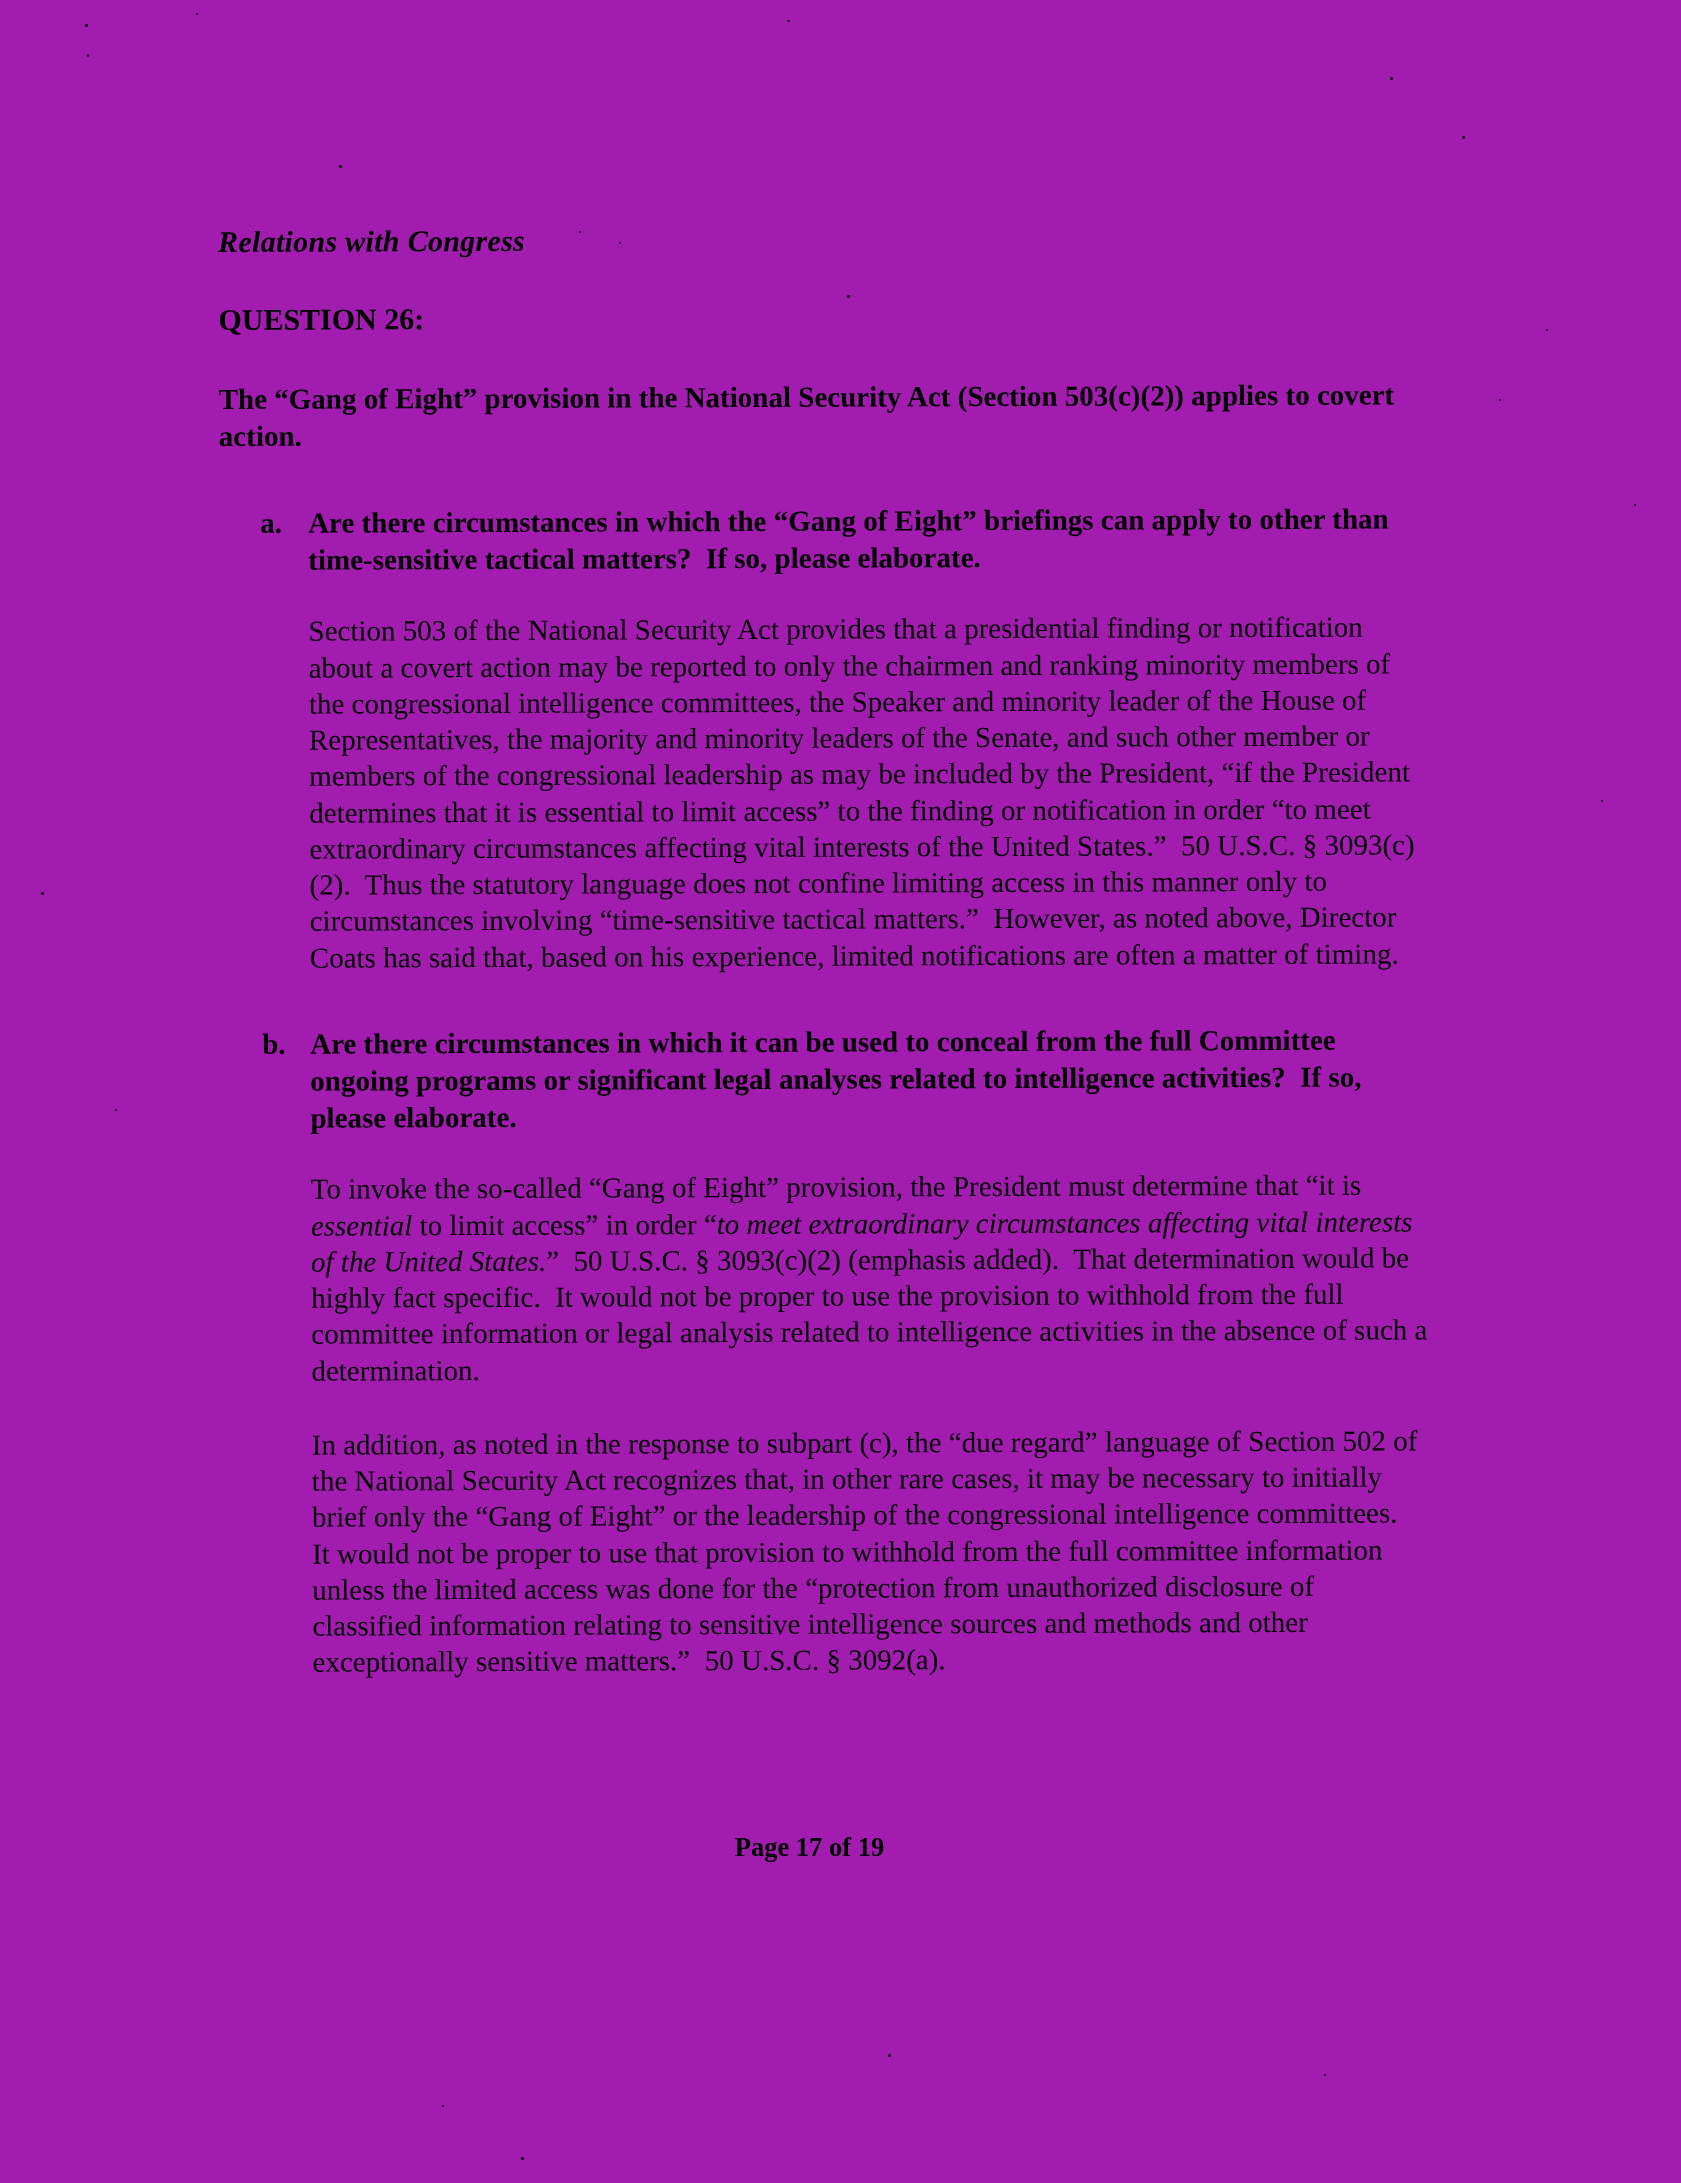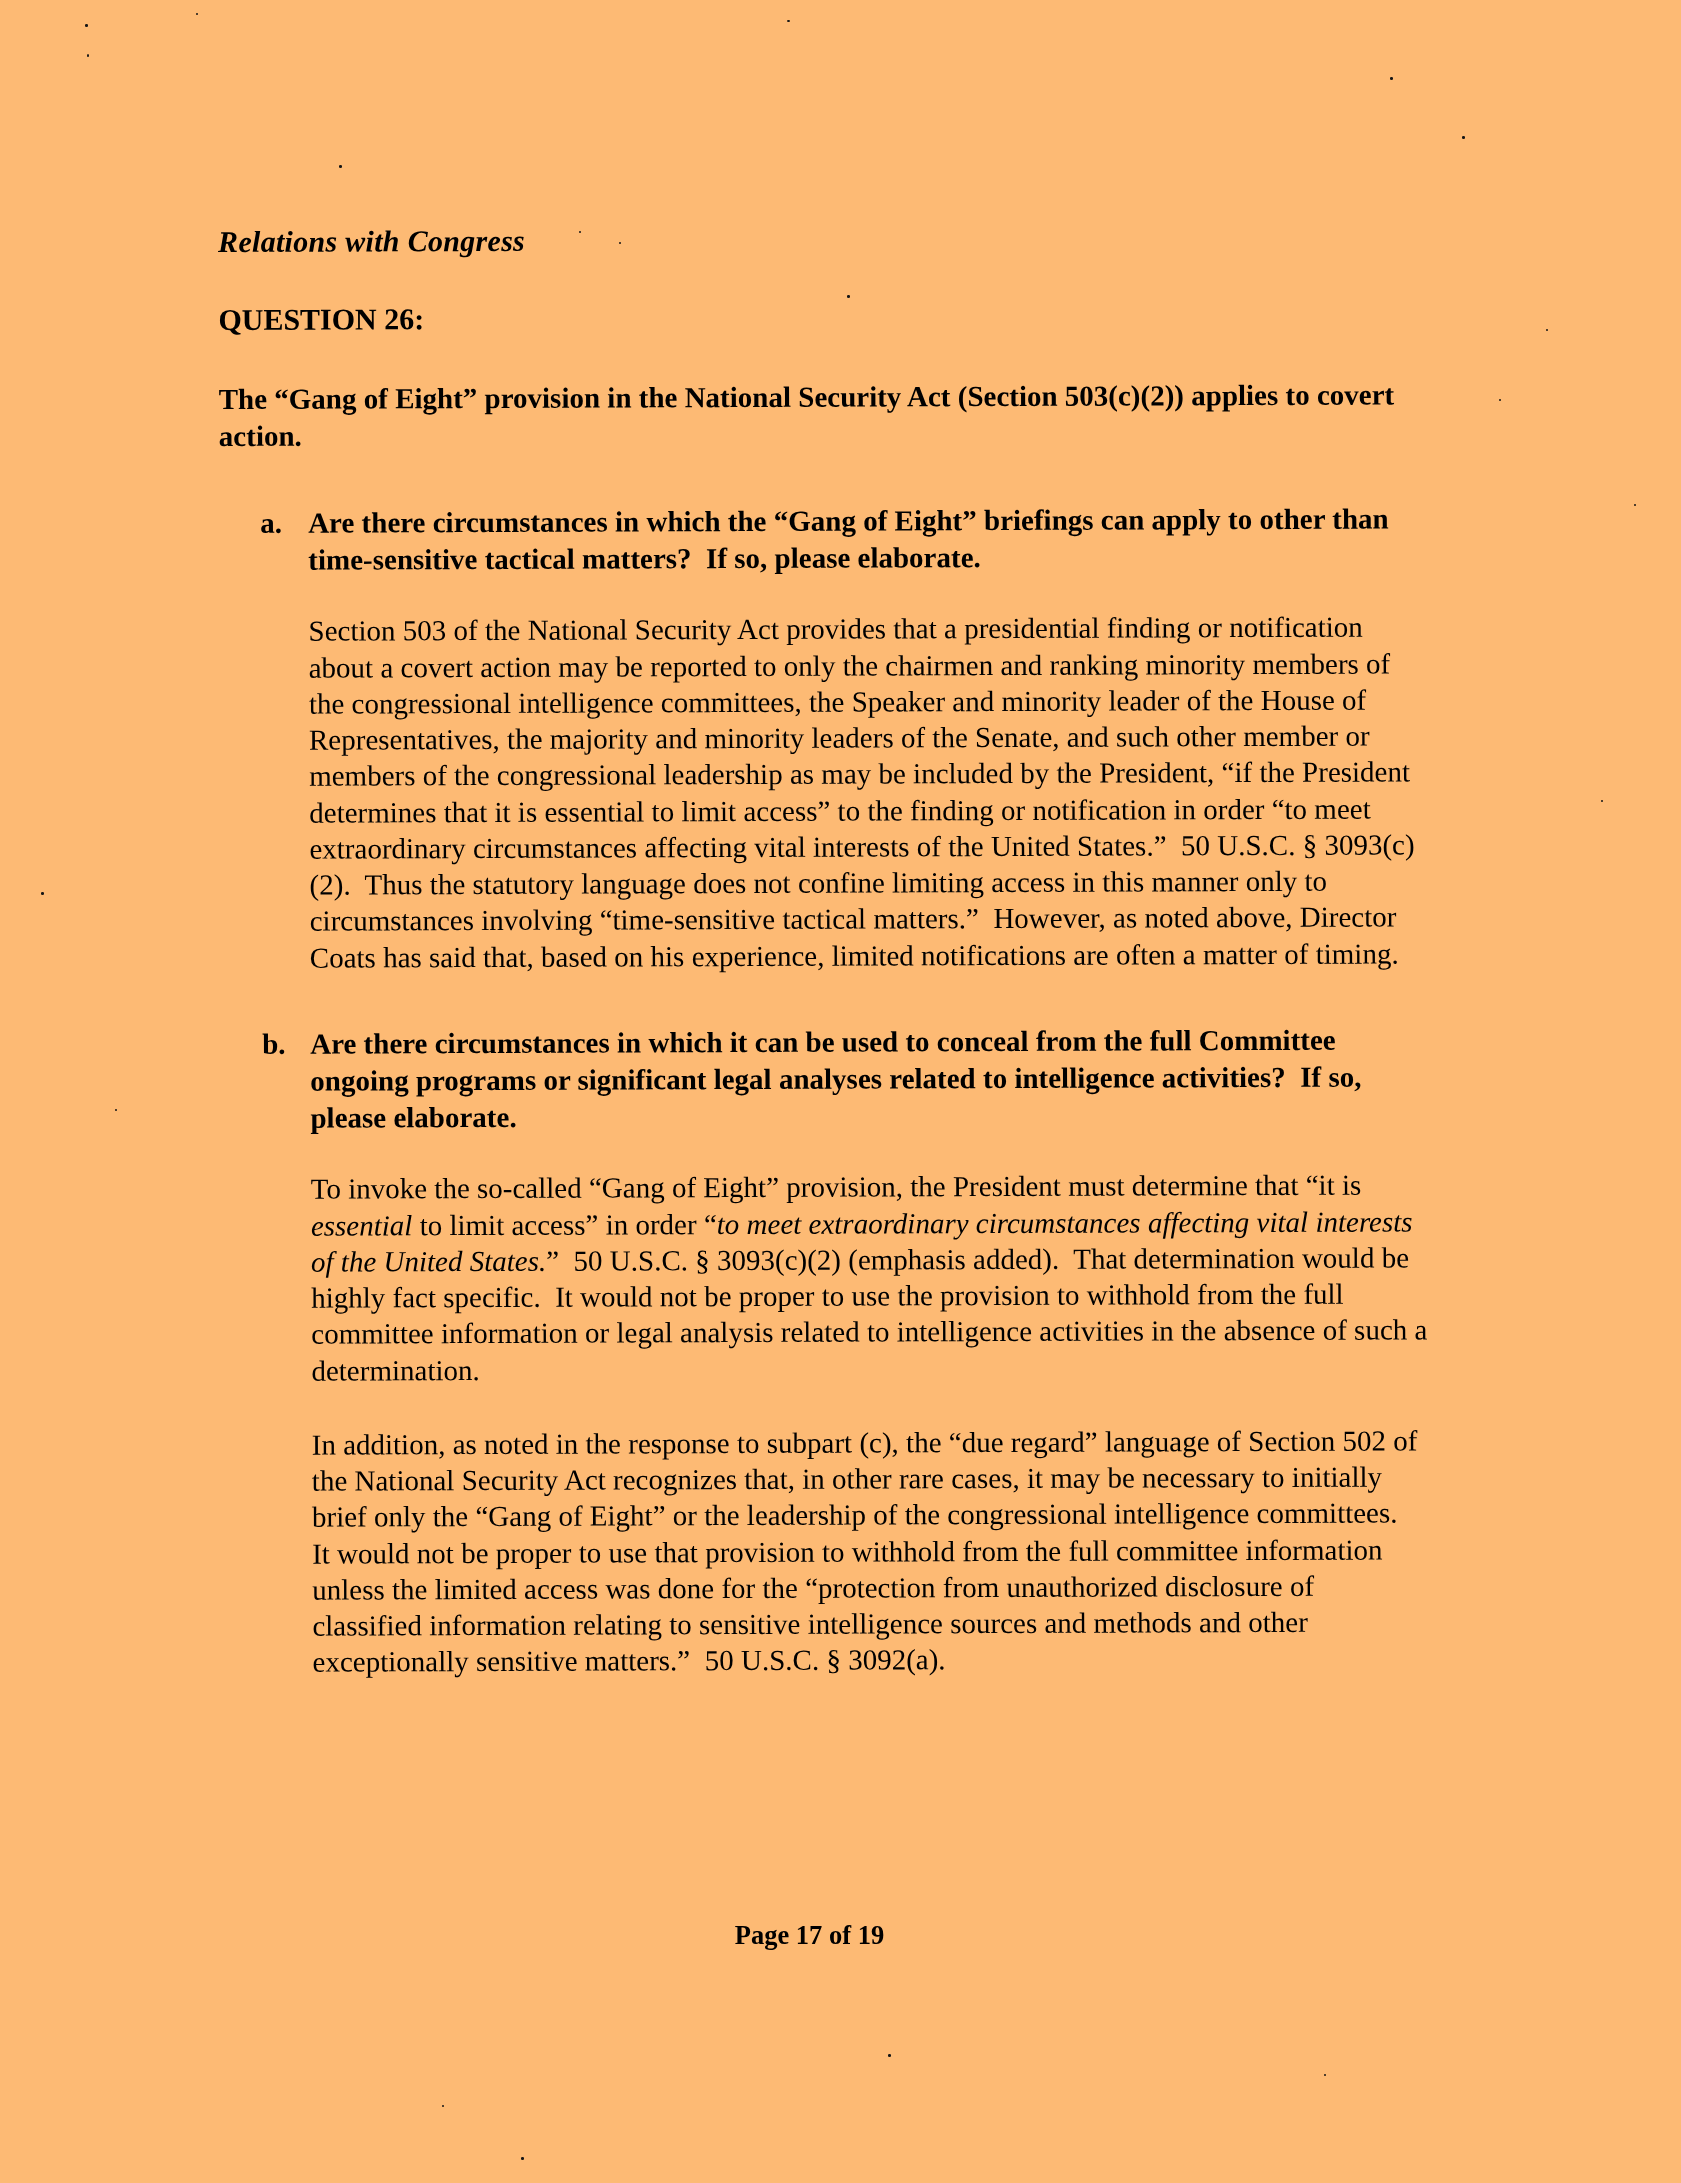--- a/index.html
+++ b/index.html
@@ -3,21 +3,21 @@
 <meta charset="utf-8">
 <style>
   html, body { margin: 0; padding: 0; background: #ffffff; }
   body {
     width: 1681px; height: 2183px;
     position: relative;
     font-family: "Liberation Serif", serif;
     color: #000;
     overflow: hidden;
   }
-  .page { position: absolute; inset: 0; background: #fdba74; text-decoration: underline; }
+  .page { position: absolute; inset: 0; background: #a21caf; text-decoration: underline; }
   .content {
     position: absolute;
     left: 218px; top: 225px;
     width: 1206px;
     transform: rotate(-0.22deg);
     transform-origin: 0 0;
   }
   .doc-header {
     font-size: 30px;
     font-weight: bold;
@@ -54,21 +54,21 @@
   }
   .answer {
     font-size: 29px;
     line-height: 1.25;
     margin: 34px 0 0 0;
     white-space: pre-wrap;
   }
   .answer + .answer { margin-top: 38px; }
   .footer {
     position: absolute;
-    left: 0; top: 1920px;
+    left: 0; top: 1832px;
     width: 1619px;
     text-align: center;
     font-size: 26.5px;
     font-weight: bold;
   }
   .speck {
     position: absolute;
     background: #151515;
     border-radius: 50%;
   }

